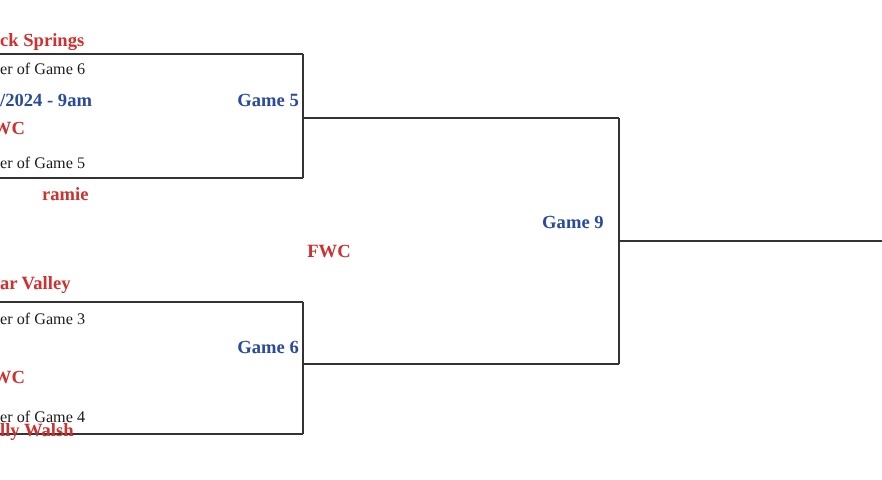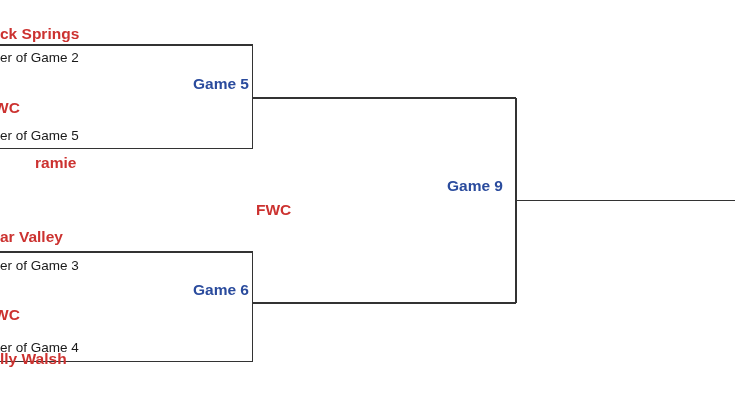--- a/index.html
+++ b/index.html
@@ -6,21 +6,21 @@
     margin: 0;
     padding: 0;
     background: #ffffff;
   }
   .stage {
     position: relative;
     width: 735px;
     height: 400px;
     overflow: hidden;
     background: #ffffff;
-    font-family: Liberation Sans, sans-serif;
+    font-family: Liberation Serif, serif;
   }
   .lines {
     position: absolute;
     left: 0;
     top: 0;
   }
   .txt {
     position: absolute;
     white-space: nowrap;
     line-height: 1;
@@ -82,21 +82,22 @@
       <line x1="252.5" y1="303" x2="516" y2="303"></line>
     </g>
 
     <g stroke="#333333" stroke-width="1.8" fill="none">
       <line x1="516" y1="98" x2="516" y2="303"></line>
       <line x1="516" y1="200.5" x2="735" y2="200.5"></line>
     </g>
   </svg>
 
   <div class="txt team g5-team-top">ck Springs</div>
-  <div class="txt slot g5-slot-top">er of Game 2</div>
+  <div class="txt slot g5-slot-top">er of Game 6</div>
+  <div class="txt info g5-datetime">/2024 - 9am</div>
   <div class="txt info g5-label">Game 5</div>
   <div class="txt team g5-site">WC</div>
   <div class="txt slot g5-slot-bottom">er of Game 5</div>
   <div class="txt team g5-team-bottom">ramie</div>
 
   <div class="txt info g9-label">Game 9</div>
   <div class="txt team g9-site">FWC</div>
 
   <div class="txt team g6-team-top">ar Valley</div>
   <div class="txt slot g6-slot-top">er of Game 3</div>

